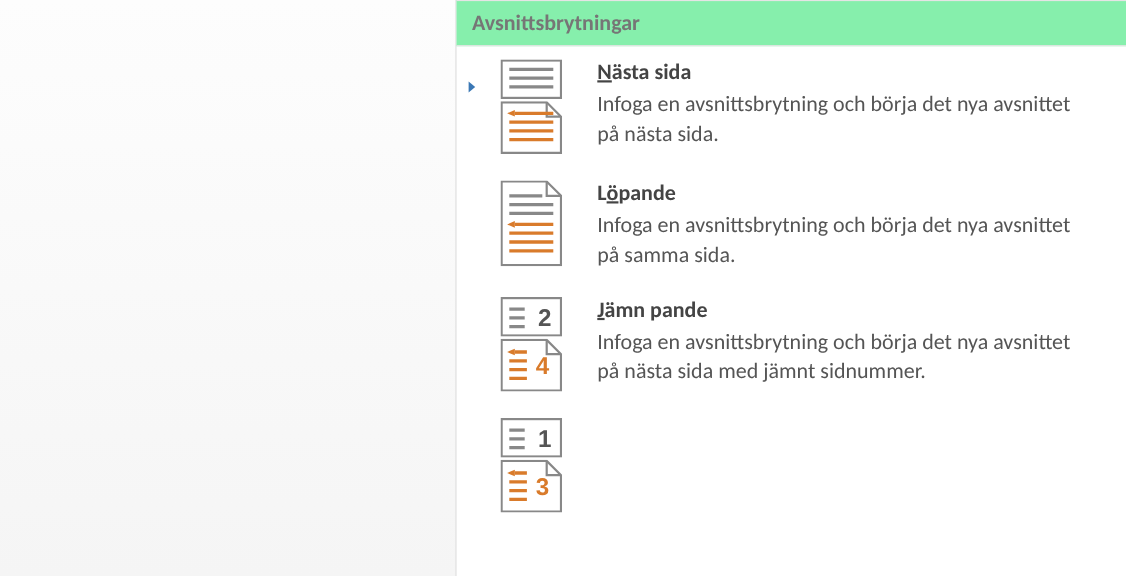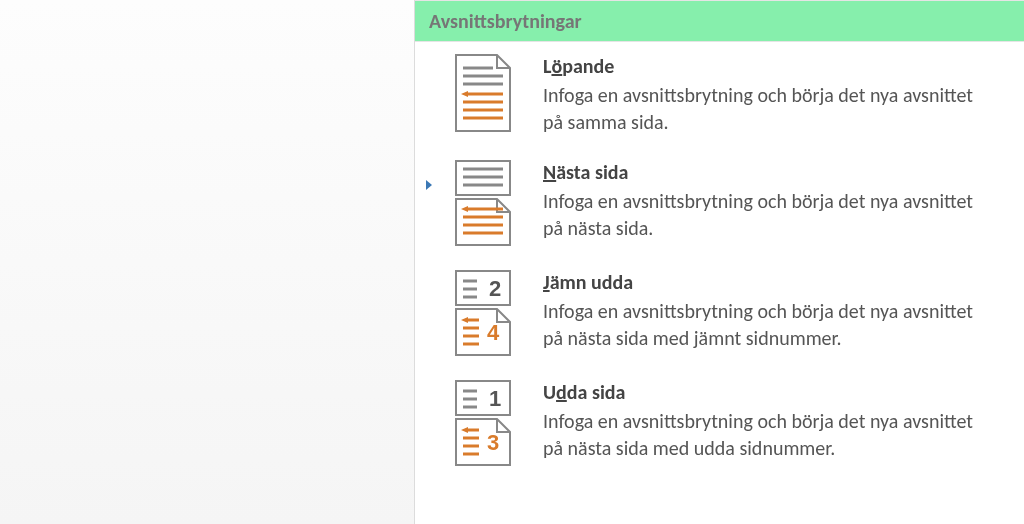--- a/index.html
+++ b/index.html
@@ -85,20 +85,49 @@
 </head>
 <body>
 
 <div class="left-pane"></div>
 
 <div class="menu-panel">
 
   <div class="section-header">Avsnittsbrytningar</div>
 
   <div class="menu-item">
+    <div class="arrow-col">
+      <div class="arrow"></div>
+    </div>
+    <div class="icon-col">
+      <svg width="56" height="36" viewBox="0 0 56 36">
+        <rect x="1" y="1" width="54" height="34" fill="#fff" stroke="#888" stroke-width="2"></rect>
+        <line x1="8" y1="9" x2="48" y2="9" stroke="#888" stroke-width="3"></line>
+        <line x1="8" y1="17" x2="48" y2="17" stroke="#888" stroke-width="3"></line>
+        <line x1="8" y1="25" x2="48" y2="25" stroke="#888" stroke-width="3"></line>
+      </svg>
+      <svg width="56" height="48" viewBox="0 0 56 48">
+        <path d="M1 1 H42 L55 14 V47 H1 Z" fill="#fff" stroke="#888" stroke-width="2"></path>
+        <path d="M42 1 V14 H55" fill="none" stroke="#888" stroke-width="2"></path>
+        <polygon points="6,11 13,8 13,14" fill="#d97b2b"></polygon>
+        <line x1="13" y1="11" x2="48" y2="11" stroke="#d97b2b" stroke-width="3"></line>
+        <line x1="8" y1="19" x2="48" y2="19" stroke="#d97b2b" stroke-width="3"></line>
+        <line x1="8" y1="27" x2="48" y2="27" stroke="#d97b2b" stroke-width="3"></line>
+        <line x1="8" y1="35" x2="48" y2="35" stroke="#d97b2b" stroke-width="3"></line>
+      </svg>
+    </div>
+    <div class="text-col">
+      <div class="item-title">
+        <span></span><span class="accel">N</span><span>ästa sida</span>
+      </div>
+      <div class="item-desc">Infoga en avsnittsbrytning och börja det nya avsnittet på nästa sida.</div>
+    </div>
+  </div>
+
+  <div class="menu-item">
     <div class="arrow-col"></div>
     <div class="icon-col">
       <svg width="56" height="78" viewBox="0 0 56 78">
         <path d="M1 1 H42 L55 14 V77 H1 Z" fill="#fff" stroke="#888" stroke-width="2"></path>
         <path d="M42 1 V14 H55" fill="none" stroke="#888" stroke-width="2"></path>
         <line x1="8" y1="14" x2="38" y2="14" stroke="#888" stroke-width="3"></line>
         <line x1="8" y1="22" x2="48" y2="22" stroke="#888" stroke-width="3"></line>
         <line x1="8" y1="30" x2="48" y2="30" stroke="#888" stroke-width="3"></line>
         <polygon points="6,40 13,37 13,43" fill="#d97b2b"></polygon>
         <line x1="13" y1="40" x2="48" y2="40" stroke="#d97b2b" stroke-width="3"></line>
@@ -109,49 +138,20 @@
     </div>
     <div class="text-col">
       <div class="item-title">
         <span>L</span><span class="accel">ö</span><span>pande</span>
       </div>
       <div class="item-desc">Infoga en avsnittsbrytning och börja det nya avsnittet på samma sida.</div>
     </div>
   </div>
 
   <div class="menu-item">
-    <div class="arrow-col">
-      <div class="arrow"></div>
-    </div>
-    <div class="icon-col">
-      <svg width="56" height="36" viewBox="0 0 56 36">
-        <rect x="1" y="1" width="54" height="34" fill="#fff" stroke="#888" stroke-width="2"></rect>
-        <line x1="8" y1="9" x2="48" y2="9" stroke="#888" stroke-width="3"></line>
-        <line x1="8" y1="17" x2="48" y2="17" stroke="#888" stroke-width="3"></line>
-        <line x1="8" y1="25" x2="48" y2="25" stroke="#888" stroke-width="3"></line>
-      </svg>
-      <svg width="56" height="48" viewBox="0 0 56 48">
-        <path d="M1 1 H42 L55 14 V47 H1 Z" fill="#fff" stroke="#888" stroke-width="2"></path>
-        <path d="M42 1 V14 H55" fill="none" stroke="#888" stroke-width="2"></path>
-        <polygon points="6,11 13,8 13,14" fill="#d97b2b"></polygon>
-        <line x1="13" y1="11" x2="48" y2="11" stroke="#d97b2b" stroke-width="3"></line>
-        <line x1="8" y1="19" x2="48" y2="19" stroke="#d97b2b" stroke-width="3"></line>
-        <line x1="8" y1="27" x2="48" y2="27" stroke="#d97b2b" stroke-width="3"></line>
-        <line x1="8" y1="35" x2="48" y2="35" stroke="#d97b2b" stroke-width="3"></line>
-      </svg>
-    </div>
-    <div class="text-col">
-      <div class="item-title">
-        <span></span><span class="accel">N</span><span>ästa sida</span>
-      </div>
-      <div class="item-desc">Infoga en avsnittsbrytning och börja det nya avsnittet på nästa sida.</div>
-    </div>
-  </div>
-
-  <div class="menu-item">
     <div class="arrow-col"></div>
     <div class="icon-col">
       <svg width="56" height="36" viewBox="0 0 56 36">
         <rect x="1" y="1" width="54" height="34" fill="#fff" stroke="#888" stroke-width="2"></rect>
         <line x1="8" y1="11" x2="22" y2="11" stroke="#888" stroke-width="3"></line>
         <line x1="8" y1="19" x2="22" y2="19" stroke="#888" stroke-width="3"></line>
         <line x1="8" y1="27" x2="22" y2="27" stroke="#888" stroke-width="3"></line>
         <text x="34" y="26" font-family="Segoe UI, Arial" font-size="22" font-weight="700" fill="#555">2</text>
       </svg>
       <svg width="56" height="48" viewBox="0 0 56 48">
@@ -160,21 +160,21 @@
         <polygon points="6,12 13,9 13,15" fill="#d97b2b"></polygon>
         <line x1="13" y1="12" x2="24" y2="12" stroke="#d97b2b" stroke-width="3"></line>
         <line x1="8" y1="20" x2="24" y2="20" stroke="#d97b2b" stroke-width="3"></line>
         <line x1="8" y1="28" x2="24" y2="28" stroke="#d97b2b" stroke-width="3"></line>
         <line x1="8" y1="36" x2="24" y2="36" stroke="#d97b2b" stroke-width="3"></line>
         <text x="32" y="32" font-family="Segoe UI, Arial" font-size="22" font-weight="700" fill="#d97b2b">4</text>
       </svg>
     </div>
     <div class="text-col">
       <div class="item-title">
-        <span></span><span class="accel">J</span><span>ämn udda</span>
+        <span></span><span class="accel">J</span><span>ämn pande</span>
       </div>
       <div class="item-desc">Infoga en avsnittsbrytning och börja det nya avsnittet på nästa sida med jämnt sidnummer.</div>
     </div>
   </div>
 
   <div class="menu-item">
     <div class="arrow-col"></div>
     <div class="icon-col">
       <svg width="56" height="36" viewBox="0 0 56 36">
         <rect x="1" y="1" width="54" height="34" fill="#fff" stroke="#888" stroke-width="2"></rect>
@@ -187,21 +187,15 @@
         <path d="M1 1 H42 L55 14 V47 H1 Z" fill="#fff" stroke="#888" stroke-width="2"></path>
         <path d="M42 1 V14 H55" fill="none" stroke="#888" stroke-width="2"></path>
         <polygon points="6,12 13,9 13,15" fill="#d97b2b"></polygon>
         <line x1="13" y1="12" x2="24" y2="12" stroke="#d97b2b" stroke-width="3"></line>
         <line x1="8" y1="20" x2="24" y2="20" stroke="#d97b2b" stroke-width="3"></line>
         <line x1="8" y1="28" x2="24" y2="28" stroke="#d97b2b" stroke-width="3"></line>
         <line x1="8" y1="36" x2="24" y2="36" stroke="#d97b2b" stroke-width="3"></line>
         <text x="32" y="32" font-family="Segoe UI, Arial" font-size="22" font-weight="700" fill="#d97b2b">3</text>
       </svg>
     </div>
-    <div class="text-col">
-      <div class="item-title">
-        <span>U</span><span class="accel">d</span><span>da sida</span>
-      </div>
-      <div class="item-desc">Infoga en avsnittsbrytning och börja det nya avsnittet på nästa sida med udda sidnummer.</div>
-    </div>
   </div>
 
 </div>
 
 </body></html>

